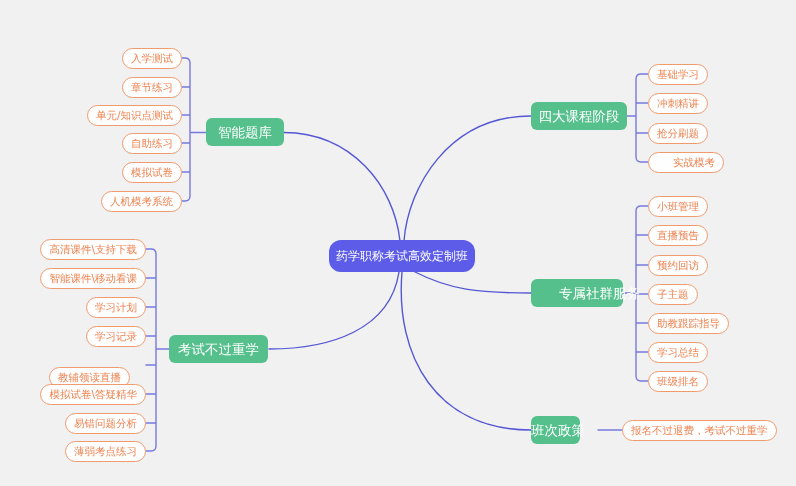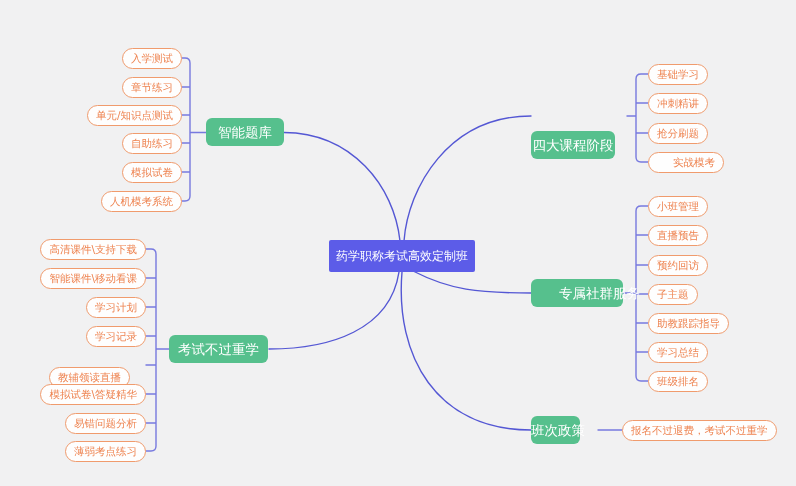--- a/index.html
+++ b/index.html
@@ -7,21 +7,21 @@
     background:#f1f1f2;
     font-family:"DejaVu Sans","Liberation Sans",sans-serif;
     width:796px;height:486px;overflow:hidden;
   }
   .canvas{position:relative;width:796px;height:486px;background:#f1f1f2;}
   .canvas svg{position:absolute;left:0;top:0;}
   .node{position:absolute;box-sizing:border-box;white-space:nowrap;text-align:center;}
   .root{
     height:32px;line-height:32px;width:146px;
     background:#5c5ce8;color:#ffffff;font-size:12px;
-    border-radius:2px;
+    border-radius:12px;
   }
   .branch{
     height:28px;line-height:28px;
     background:#56c08d;color:#ffffff;font-size:13.5px;
     border-radius:6px;
   }
   .leaf{
     height:21px;line-height:18px;
     background:#fefefe;color:#ee8350;font-size:10.5px;
     border:1.5px solid #f09b6d;border-radius:11px;
@@ -46,21 +46,21 @@
     <path class="bracket" d="M206 132.5H190 M182 58H185Q190 58 190 63V196Q190 201 185 201H182 M190 87H182 M190 115H182 M190 143H182 M190 172H182"></path>
     <path class="bracket" d="M627 116H636 M648 74H641Q636 74 636 79V157Q636 162 641 162H648 M636 103H648 M636 133H648"></path>
     <path class="bracket" d="M623 293H636 M648 206H641Q636 206 636 211V376Q636 381 641 381H648 M636 235H648 M636 265H648 M636 294H648 M636 323H648 M636 352H648"></path>
     <path class="bracket" d="M598 430H622"></path>
     <path class="bracket" d="M169 349H156 M146 249H151Q156 249 156 254V446Q156 451 151 451H146 M156 278H146 M156 307H146 M156 336H146 M156 365H146 M156 394H146 M156 423H146"></path>
   </svg>
 
   <div class="node root" style="left:329px;top:240px;">药学职称考试高效定制班</div>
 
   <div class="node branch" style="right:512px;top:118px;width:78px;">智能题库</div>
-  <div class="node branch" style="left:531px;top:102px;width:84px;margin-top:29px;">四大课程阶段</div>
+  <div class="node branch" style="left:531px;top:102px;width:96px;">四大课程阶段</div>
   <div class="node branch" style="left:531px;top:279px;width:92px;padding-left:28px;">专属社群服务</div>
   <div class="node branch" style="left:531px;top:416px;width:49px;">班次政策</div>
   <div class="node branch" style="right:528px;top:335px;width:99px;">考试不过重学</div>
 
   <div class="node leaf" style="right:614px;top:47.5px;">入学测试</div>
   <div class="node leaf" style="right:614px;top:76.5px;">章节练习</div>
   <div class="node leaf" style="right:614px;top:104.5px;">单元/知识点测试</div>
   <div class="node leaf" style="right:614px;top:132.5px;">自助练习</div>
   <div class="node leaf" style="right:614px;top:161.5px;">模拟试卷</div>
   <div class="node leaf" style="right:614px;top:190.5px;">人机模考系统</div>

